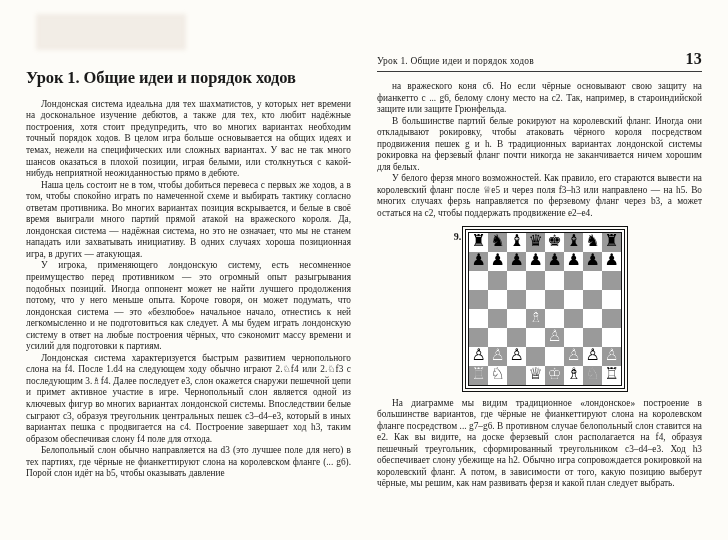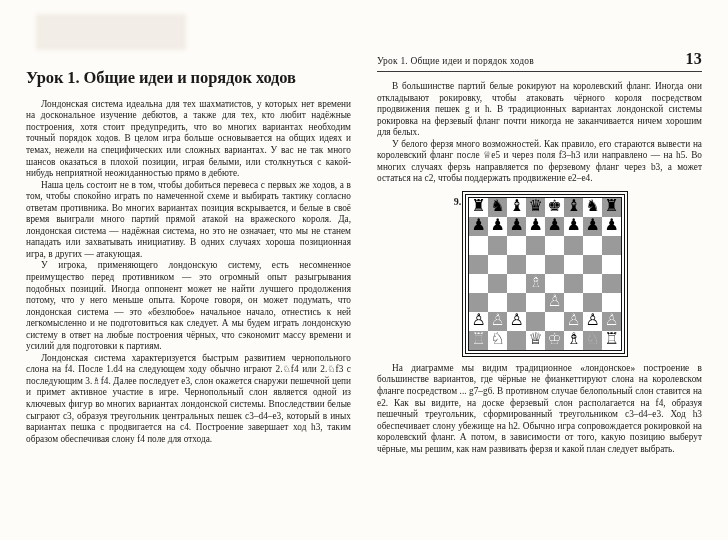--- a/index.html
+++ b/index.html
@@ -129,28 +129,30 @@
   <div class="bg-artifact"></div>
   <div class="page-inner">
     <div class="columns">
 
       <div class="col left">
         <h1 class="chapter-title">Урок 1. Общие идеи и порядок ходов</h1>
         <p class="para">Лондонская система идеальна для тех шахматистов, у которых нет времени на доскональное изучение дебютов, а также для тех, кто любит надёжные построения, хотя стоит предупредить, что во многих вариантах необходим точный порядок ходов. В целом игра больше основывается на общих идеях и темах, нежели на специфических или сложных вариантах. У вас не так много шансов оказаться в плохой позиции, играя белыми, или столкнуться с какой-нибудь неприятной неожиданностью прямо в дебюте.</p>
         <p class="para">Наша цель состоит не в том, чтобы добиться перевеса с первых же ходов, а в том, чтобы спокойно играть по намеченной схеме и выбирать тактику согласно ответам противника. Во многих вариантах позиция вскрывается, и белые в своё время выиграли много партий прямой атакой на вражеского короля. Да, лондонская система — надёжная система, но это не означает, что мы не станем нападать или захватывать инициативу. В одних случаях хорошa позиционная игра, в других — атакующая.</p>
         <p class="para">У игрока, применяющего лондонскую систему, есть несомненное преимущество перед противником — это огромный опыт разыгрывания подобных позиций. Иногда оппонент может не найти лучшего продолжения потому, что у него меньше опыта. Короче говоря, он может подумать, что лондонская система — это «безлюбое» начальное начало, отнестись к ней легкомысленно и не подготовиться как следует. А мы будем играть лондонскую систему в ответ на любые построения чёрных, что сэкономит массу времени и усилий для подготовки к партиям.</p>
         <p class="para">Лондонская система характеризуется быстрым развитием чернопольного слона на f4. После 1.d4 на следующем ходу обычно играют 2.♘f4 или 2.♘f3 с последующим 3.♗f4. Далее последует е3, слон окажется снаружи пешечной цепи и примет активное участие в игре. Чернопольный слон является одной из ключевых фигур во многих вариантах лондонской системы. Впоследствии белые сыграют с3, образуя треугольник центральных пешек с3–d4–е3, который в иных вариантах пешка с продвигается на с4. Построение завершает ход h3, таким образом обеспечивая слону f4 поле для отхода.</p>
+        <p class="para">Белопольный слон обычно направляется на d3 (это лучшее поле для него) в тех партиях, где чёрные не фианкеттируют слона на королевском фланге (... g6). Порой слон идёт на b5, чтобы оказывать давление</p>
       </div>
 
       <div class="col right">
         <div class="running-head">
           <span class="rh-title">Урок 1. Общие идеи и порядок ходов</span>
           <span class="rh-page">13</span>
         </div>
 
+        <p class="para">на вражеского коня c6. Но если чёрные основывают свою защиту на фианкетто с ... g6, белому слону место на c2. Так, например, в староиндийской защите или защите Грюнфельда.</p>
         <p class="para">В большинстве партий белые рокируют на королевский фланг. Иногда они откладывают рокировку, чтобы атаковать чёрного короля посредством продвижения пешек g и h. В традиционных вариантах лондонской системы рокировка на ферзевый фланг почти никогда не заканчивается ничем хорошим для белых.</p>
         <p class="para">У белого ферзя много возможностей. Как правило, его стараются вывести на королевский фланг после ♕e5 и через поля f3–h3 или направлено — на h5. Во многих случаях ферзь направляется по ферзевому фланг через b3, а может остаться на c2, чтобы поддержать продвижение e2–e4.</p>
 
         <div class="diagram-wrap">
           <span class="diagram-num">9.</span>
           <div class="board-frame">
             <div class="board-outer">
               <div class="board" id="board">
                   <div class="sq light">
                     <span class="pc black">♜</span>

